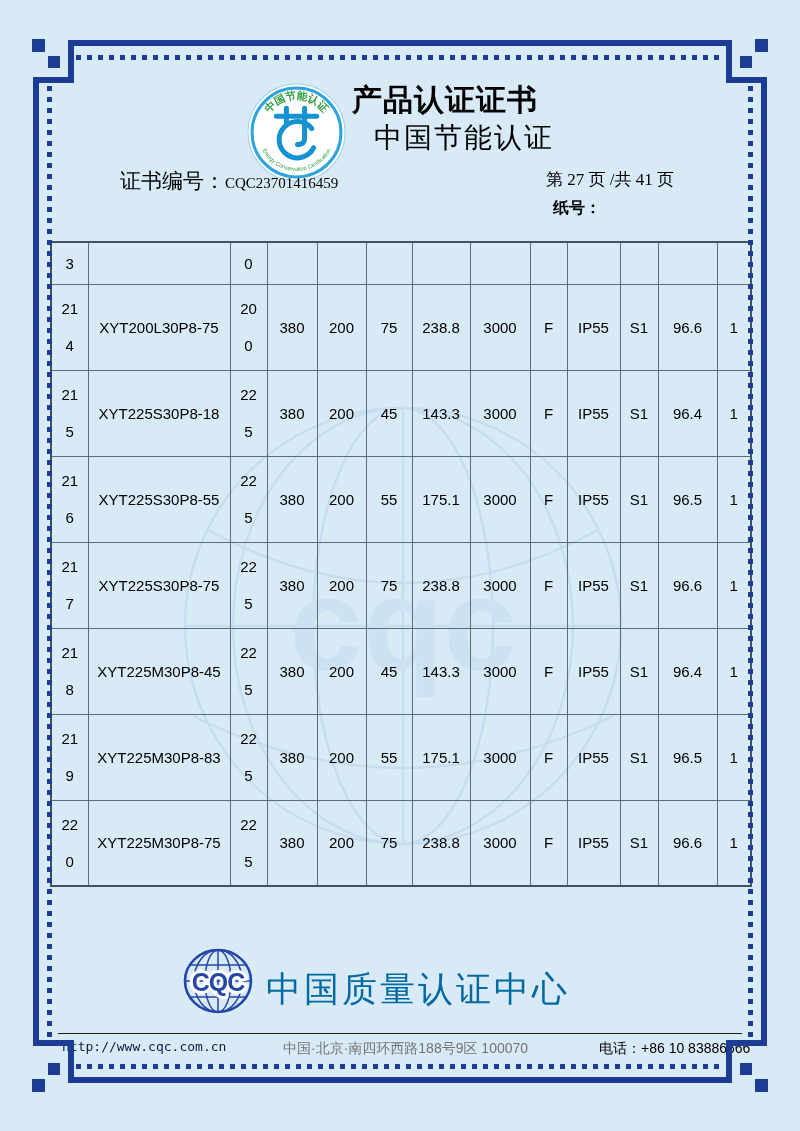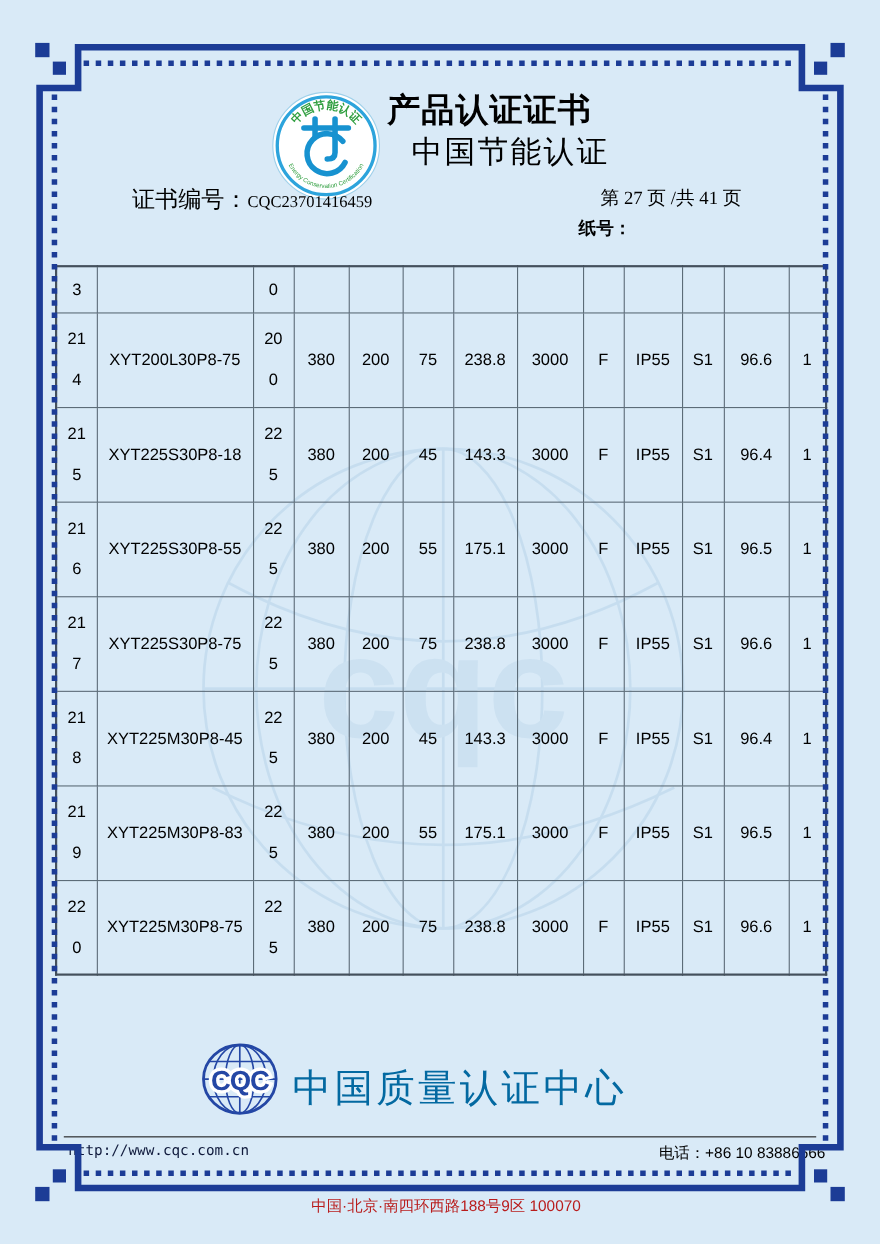--- a/index.html
+++ b/index.html
@@ -15,38 +15,38 @@
 
   
   .energy-logo{left:247px;top:83px;width:99px;height:99px;z-index:3;}
   .title{left:352px;top:80px;font-size:30px;font-weight:bold;color:#000;letter-spacing:1px;z-index:3;white-space:nowrap;}
   .subtitle{left:374px;top:119px;font-size:28px;color:#000;letter-spacing:2px;z-index:3;white-space:nowrap;}
   .cert-line{left:120px;top:167px;font-family:"Liberation Serif",serif;color:#000;z-index:3;white-space:nowrap;}
   .cert-line .lbl{font-size:21px;}
   .cert-line .num{font-size:15px;}
   .page-info{left:546px;top:168px;font-family:Liberation Serif, serif;font-size:17px;color:#000;z-index:3;white-space:nowrap;}
   .notice{left:119px;top:198px;font-size:16px;font-weight:bold;color:#000;z-index:3;white-space:nowrap;}
-  .paper-no{left:526px;top:198px;font-size:16px;font-weight:bold;color:#000;z-index:3;white-space:nowrap;}
+  .paper-no{left:553px;top:198px;font-size:16px;font-weight:bold;color:#000;z-index:3;white-space:nowrap;}
 
   
   .spec-table{left:50px;top:241px;z-index:2;}
   table{border-collapse:collapse;table-layout:fixed;width:700px;background:transparent;}
   td{border:1px solid #5c6c78;text-align:center;vertical-align:middle;
      font-size:15px;color:#000;white-space:pre-line;overflow:hidden;padding:0 2px;}
   table{border:2px solid #44505c;}
   tr{height:86px;}
   tr.partial{height:42px;}
   td.wrap{line-height:37px;}
 
   
   .cqc-logo{left:183px;top:948px;width:70px;height:67px;z-index:3;}
   .issuer{left:266px;top:966px;font-size:35px;color:#0369a1;letter-spacing:3px;z-index:3;white-space:nowrap;}
   .foot-rule{left:58px;top:1033px;width:684px;border-top:1.5px solid #1c1c1c;z-index:3;}
   .foot-url{left:62px;top:1039px;font-family:"DejaVu Sans Mono",monospace;font-size:13px;color:#101a3c;z-index:3;white-space:nowrap;}
-  .foot-addr{left:283px;top:1040px;font-size:14px;color:#b91c1c;z-index:3;white-space:nowrap;margin-top:48px;}
+  .foot-addr{left:283px;top:1040px;font-size:14px;color:#737373;z-index:3;white-space:nowrap;}
   .foot-phone{left:599px;top:1040px;font-size:14px;color:#000;z-index:3;white-space:nowrap;}
 </style>
 </head>
 <body>
 
 <div class="page">
 
   <svg class="abs watermark" viewBox="0 0 490 470">
     <g fill="none" stroke="#b5d2e8" stroke-width="2.5">
       <circle cx="245" cy="228" r="218"></circle>

